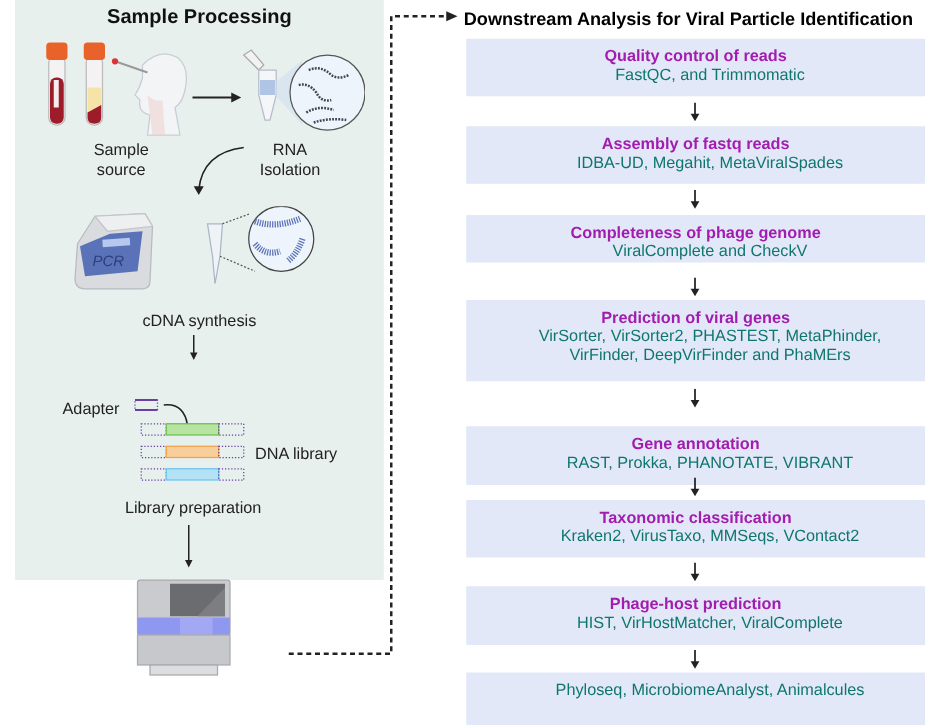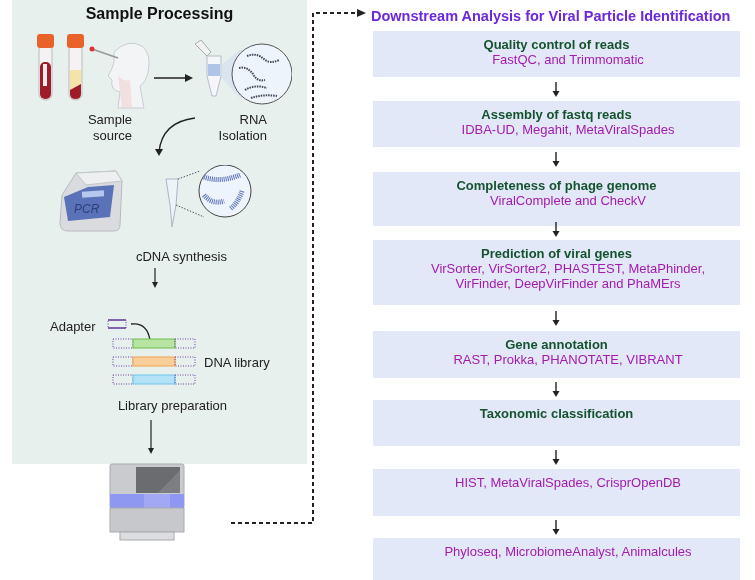--- a/index.html
+++ b/index.html
@@ -1,27 +1,27 @@
 <!DOCTYPE html>
 <html><head>
 <meta charset="utf-8">
 <style>
   html, body { margin: 0; padding: 0; background: #ffffff; }
   body { width: 755px; height: 580px; position: relative; overflow: hidden;
          font-family: "Liberation Sans", sans-serif; color: #1a1a1a; }
   .panel { position: absolute; left: 12px; top: 0; width: 295px; height: 464px; background: #e8f0ee; }
   .panel-title { position: absolute; left: 0; width: 295px; top: 5px; text-align: center;
                  font-weight: bold; font-size: 16px; color: #111; }
-  .lbl { position: absolute; font-size: 13px; color: #222; text-align: right; line-height: 16px; }
+  .lbl { position: absolute; font-size: 13px; color: #222; text-align: center; line-height: 16px; }
   .abs { position: absolute; }
   .connector { position: absolute; left: 0; top: 0; width: 755px; height: 580px; pointer-events: none; }
-  .right-title { position: absolute; left: 371px; top: 8px; font-weight: bold; font-size: 14.5px; color: #6d28d9; white-space: nowrap; }
+  .right-title { position: absolute; left: 371px; top: 8px; font-weight: bold; font-size: 14.5px; color: #000000; white-space: nowrap; }
   .step { position: absolute; left: 373px; width: 367px; background: #e2e8f8; text-align: center; box-sizing: border-box; padding-top: 6px; }
-  .step-title { font-weight: bold; font-size: 13px; line-height: 15px; color: #14532d; }
-  .step-tools { font-size: 13px; line-height: 15px; color: #a21caf; white-space: pre-line; margin-left: 23px; }
+  .step-title { font-weight: bold; font-size: 13px; line-height: 15px; color: #a21caf; }
+  .step-tools { font-size: 13px; line-height: 15px; color: #0f766e; white-space: pre-line; margin-left: 23px; }
   .down-arrow { position: absolute; left: 551px; width: 10px; }
 </style>
 </head>
 <body>
 
 <div class="panel">
   <div class="panel-title">Sample Processing</div>
 
   <svg class="abs" style="left:20px;top:32px" width="120" height="78">
 
@@ -165,58 +165,60 @@
 
 <div class="step" style="top:101px;height:46px">
   <div class="step-title">Assembly of fastq reads</div>
   <div class="step-tools">IDBA-UD, Megahit, MetaViralSpades</div>
 </div>
 <svg class="down-arrow" style="top:152px" height="16">
     <line x1="5" y1="0" x2="5" y2="10" stroke="#222" stroke-width="1.4"></line>
     <polygon points="1.5,9 8.5,9 5,15" fill="#222"></polygon>
   </svg>
 
-<div class="step" style="top:172px;height:54px">
+<div class="step" style="top:172px;height:38px">
   <div class="step-title">Completeness of phage genome</div>
   <div class="step-tools">ViralComplete and CheckV</div>
 </div>
 <svg class="down-arrow" style="top:222px" height="16">
     <line x1="5" y1="0" x2="5" y2="10" stroke="#222" stroke-width="1.4"></line>
     <polygon points="1.5,9 8.5,9 5,15" fill="#222"></polygon>
   </svg>
 
 <div class="step" style="top:240px;height:65px">
   <div class="step-title">Prediction of viral genes</div>
   <div class="step-tools">VirSorter, VirSorter2, PHASTEST, MetaPhinder,
 VirFinder, DeepVirFinder and PhaMErs</div>
 </div>
 <svg class="down-arrow" style="top:311px" height="16">
     <line x1="5" y1="0" x2="5" y2="10" stroke="#222" stroke-width="1.4"></line>
     <polygon points="1.5,9 8.5,9 5,15" fill="#222"></polygon>
   </svg>
 
-<div class="step" style="top:331px;height:47px">
+<div class="step" style="top:341px;height:47px">
   <div class="step-title">Gene annotation</div>
   <div class="step-tools">RAST, Prokka, PHANOTATE, VIBRANT</div>
 </div>
 <svg class="down-arrow" style="top:382px" height="16">
     <line x1="5" y1="0" x2="5" y2="10" stroke="#222" stroke-width="1.4"></line>
     <polygon points="1.5,9 8.5,9 5,15" fill="#222"></polygon>
   </svg>
 
 <div class="step" style="top:400px;height:46px">
   <div class="step-title">Taxonomic classification</div>
+  <div class="step-tools">Kraken2, VirusTaxo, MMSeqs, VContact2</div>
 </div>
 <svg class="down-arrow" style="top:450px" height="16">
     <line x1="5" y1="0" x2="5" y2="10" stroke="#222" stroke-width="1.4"></line>
     <polygon points="1.5,9 8.5,9 5,15" fill="#222"></polygon>
   </svg>
 
 <div class="step" style="top:469px;height:47px">
-  <div class="step-tools">HIST, MetaViralSpades, CrisprOpenDB</div>
+  <div class="step-title">Phage-host prediction</div>
+  <div class="step-tools">HIST, VirHostMatcher, ViralComplete</div>
 </div>
 <svg class="down-arrow" style="top:520px" height="16">
     <line x1="5" y1="0" x2="5" y2="10" stroke="#222" stroke-width="1.4"></line>
     <polygon points="1.5,9 8.5,9 5,15" fill="#222"></polygon>
   </svg>
 
 <div class="step" style="top:538px;height:42px">
   <div class="step-tools">Phyloseq, MicrobiomeAnalyst, Animalcules</div>
 </div>
 

